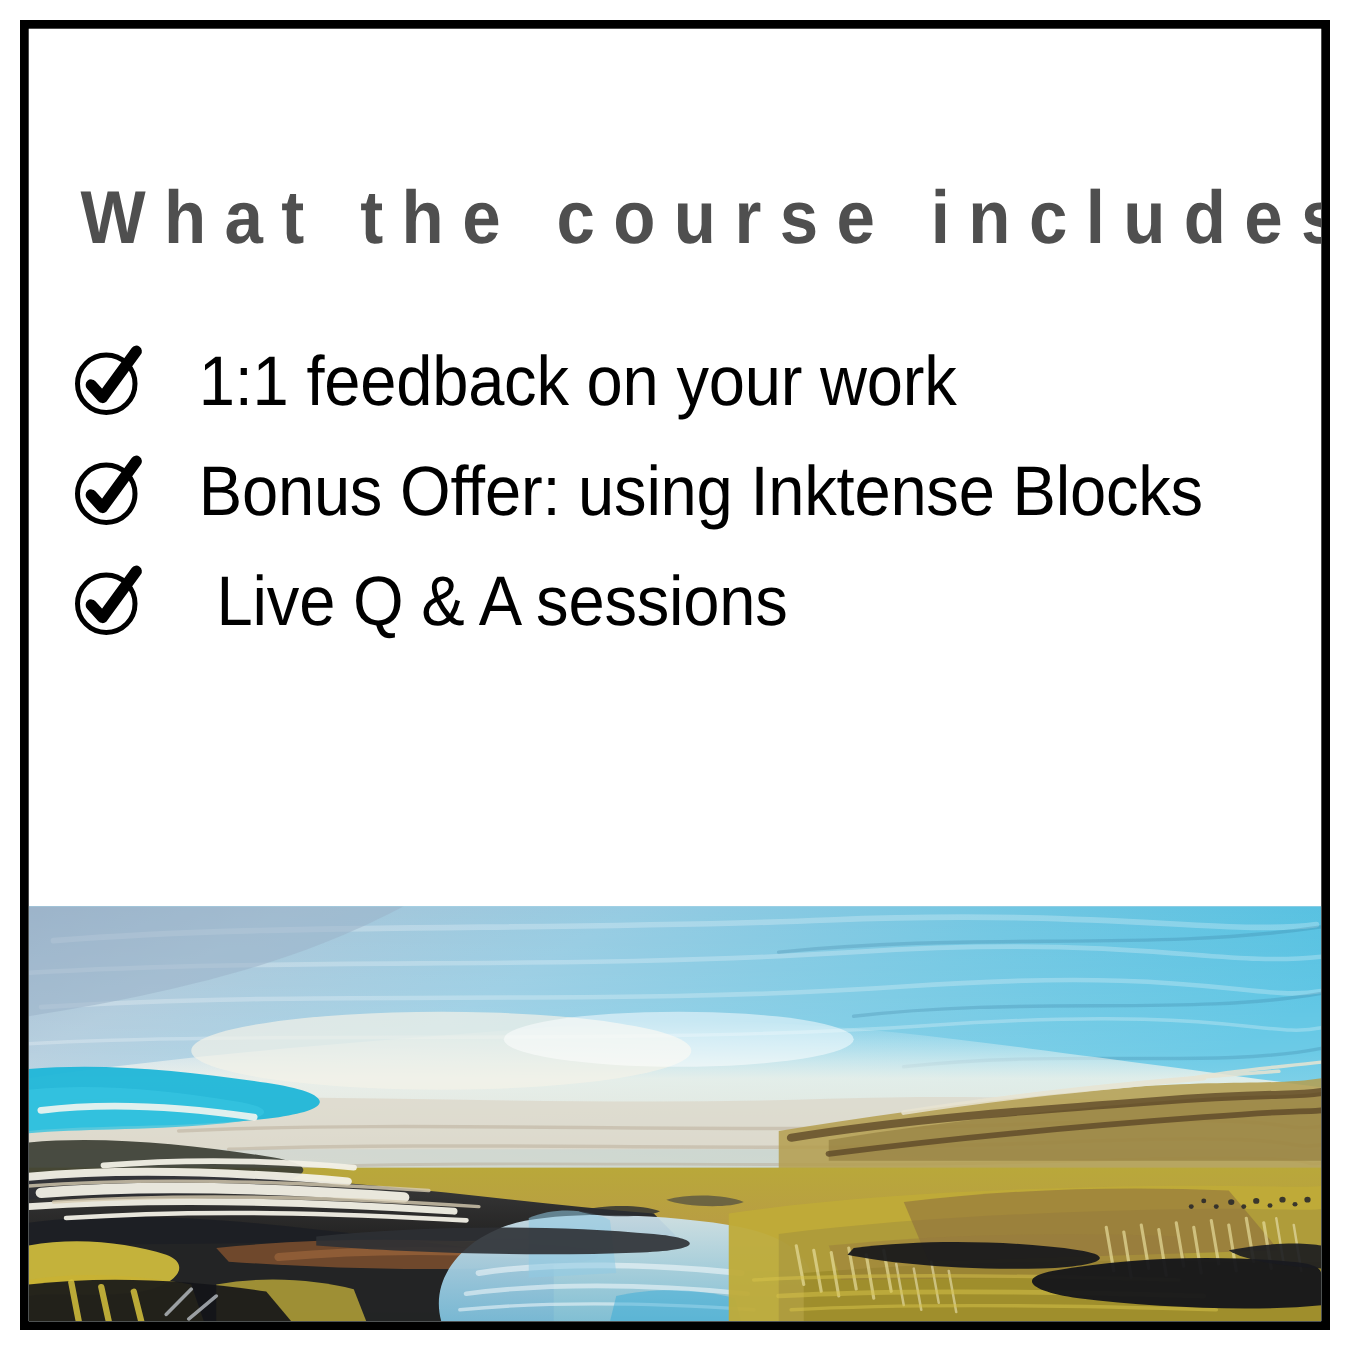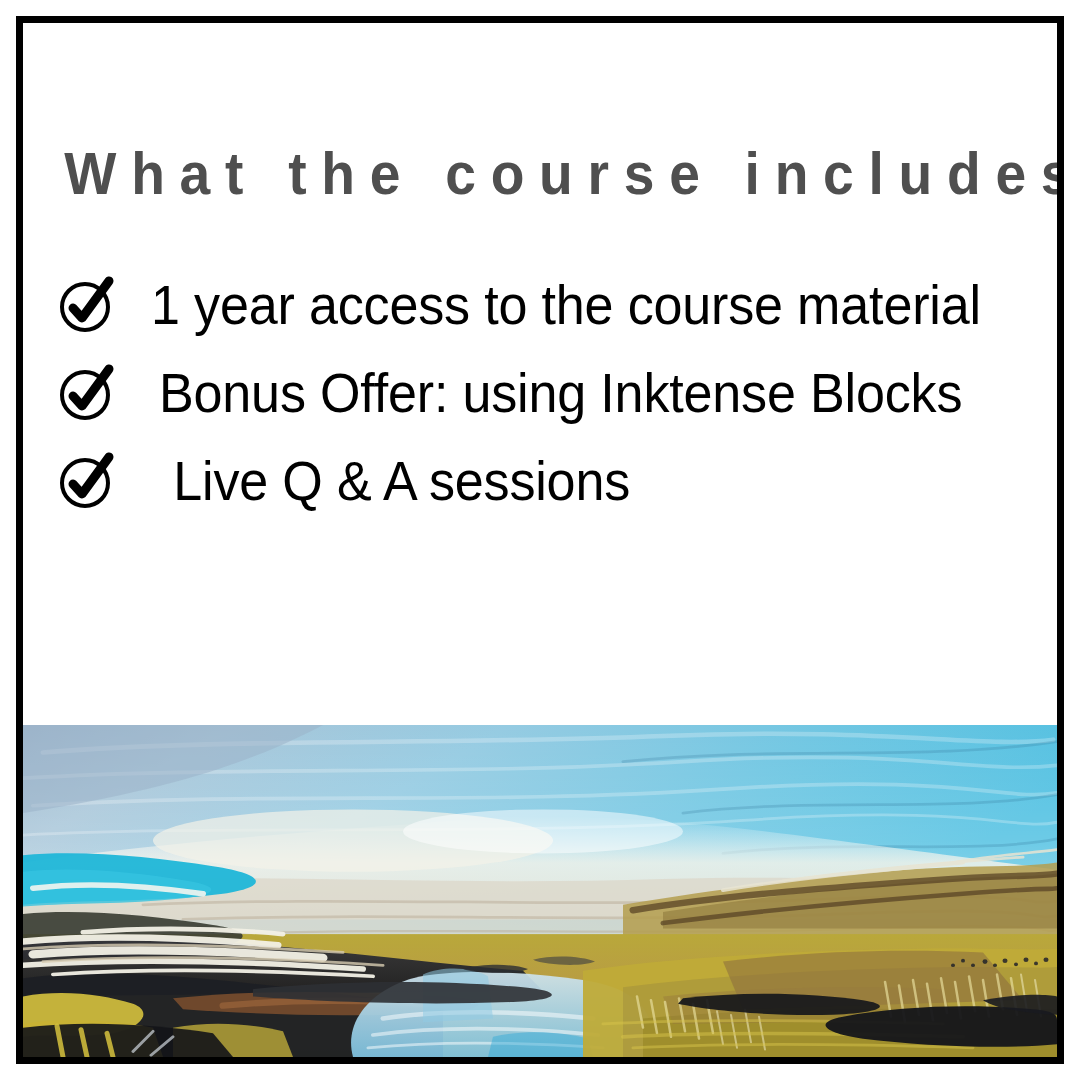--- a/index.html
+++ b/index.html
@@ -122,30 +122,30 @@
 <body>
 
 <div class="canvas">
   <div class="frame">
     <div class="card-inner">
 
       <div class="title">What the course includes</div>
 
       <div class="list">
 
-
         <div class="list-item">
           <span class="check-icon">
             <svg viewBox="0 0 64 64" xmlns="http://www.w3.org/2000/svg" aria-hidden="true">
               <circle cx="30" cy="34" r="23" fill="none" stroke="#000" stroke-width="4"></circle>
               <path d="M18 35 L27 45 L54 8" fill="none" stroke="#000" stroke-width="9" stroke-linecap="round" stroke-linejoin="round"></path>
             </svg>
           </span>
-          <span class="item-label indent-b">1 year access to the course material</span>
+          <span class="item-label indent-a">1:1 feedback on your work</span>
         </div>
+
 
 
         <div class="list-item">
           <span class="check-icon">
             <svg viewBox="0 0 64 64" xmlns="http://www.w3.org/2000/svg" aria-hidden="true">
               <circle cx="30" cy="34" r="23" fill="none" stroke="#000" stroke-width="4"></circle>
               <path d="M18 35 L27 45 L54 8" fill="none" stroke="#000" stroke-width="9" stroke-linecap="round" stroke-linejoin="round"></path>
             </svg>
           </span>
           <span class="item-label indent-a">Bonus Offer: using Inktense Blocks</span>

